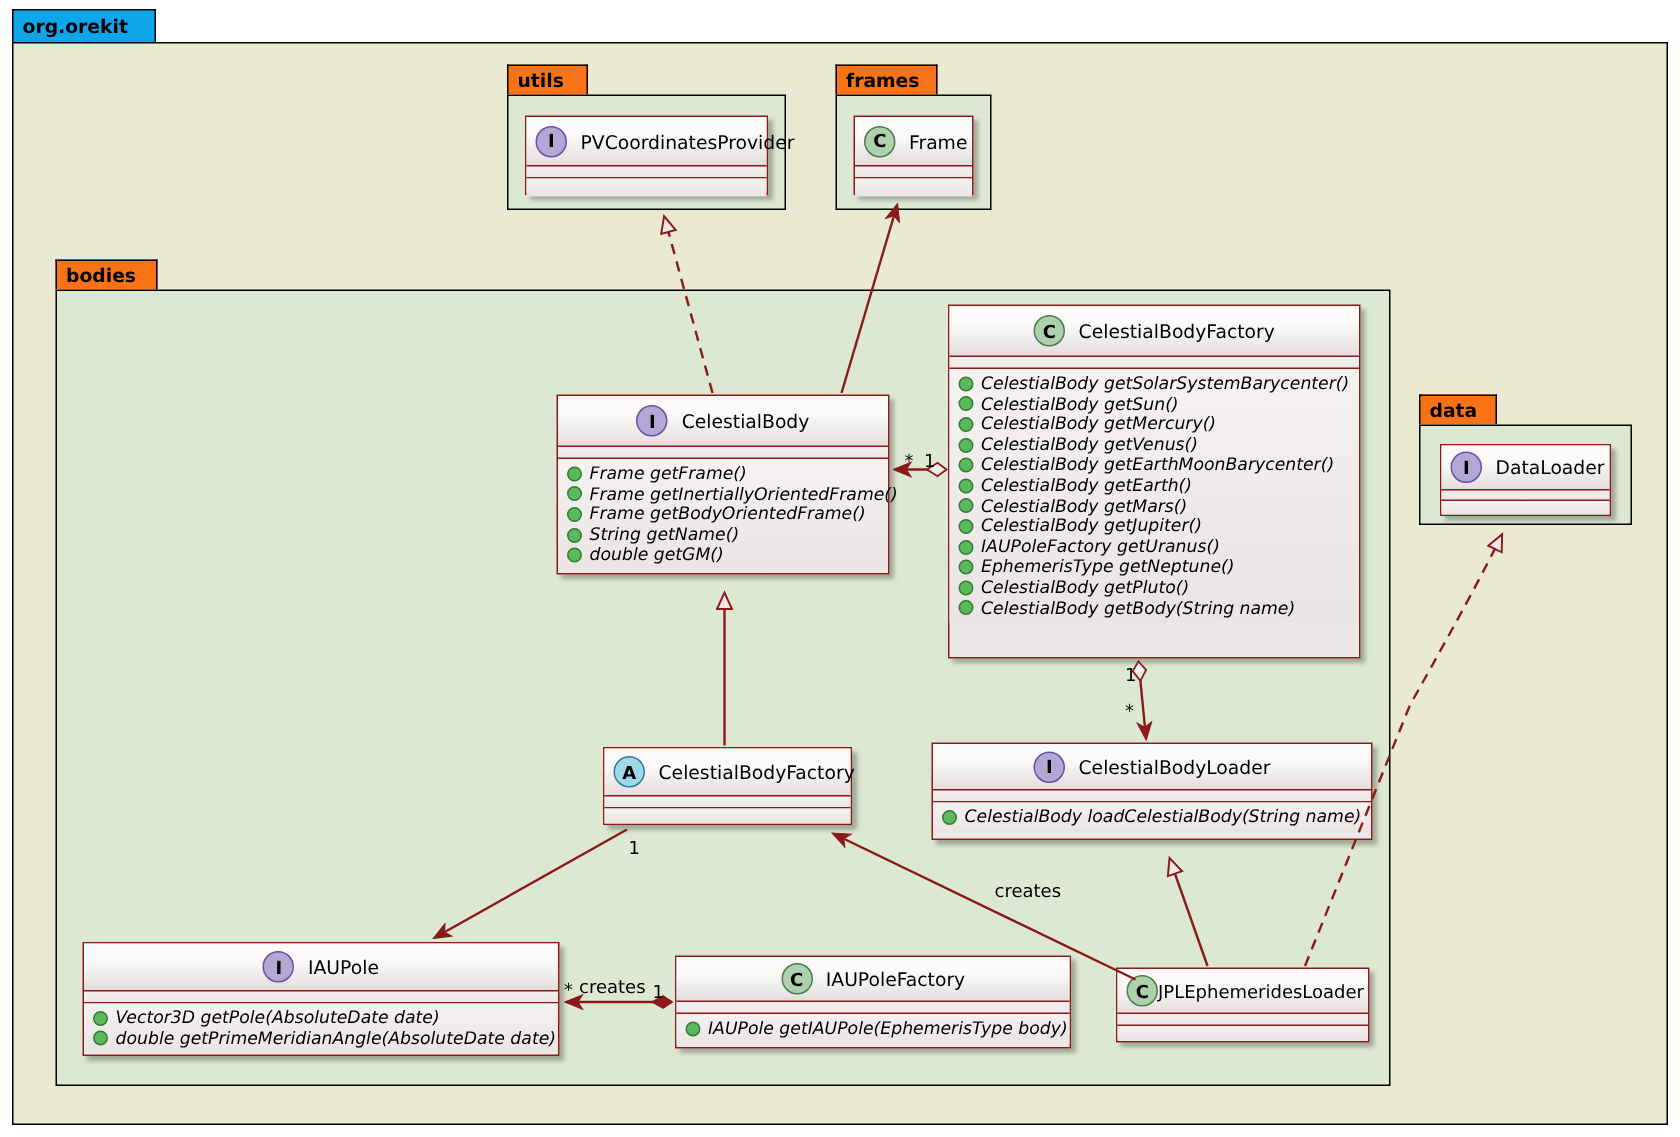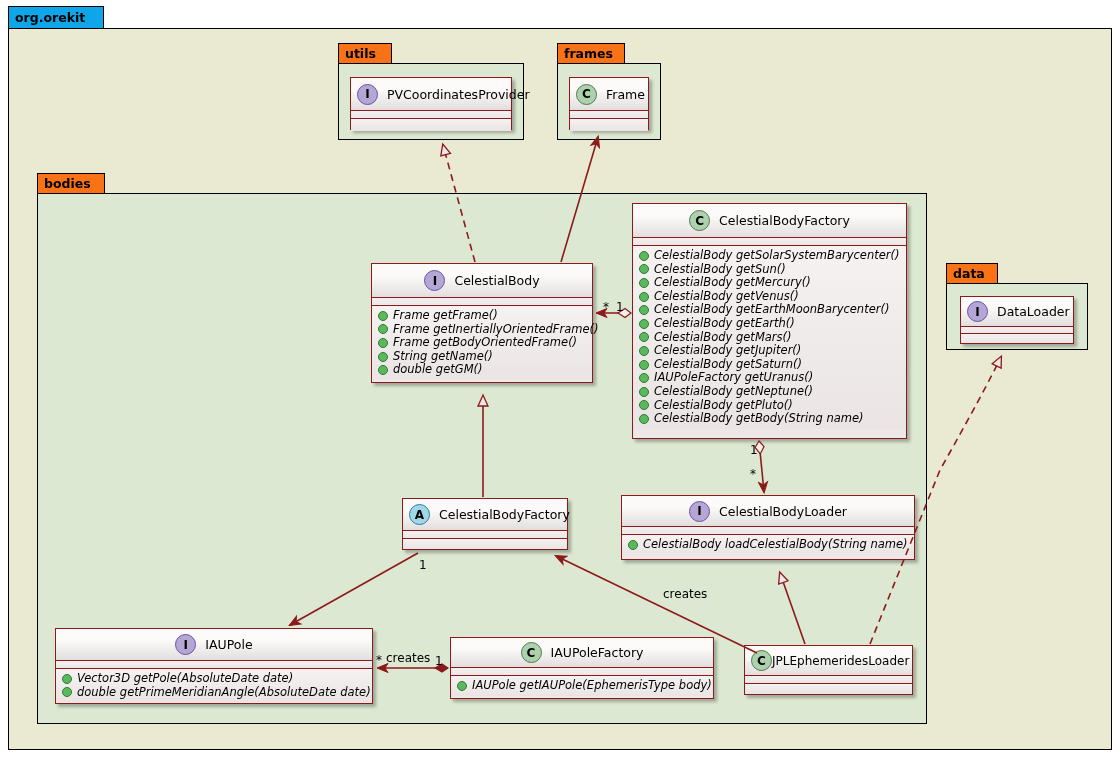--- a/index.html
+++ b/index.html
@@ -192,29 +192,25 @@
       <div class="op">
           <span class="dot"></span>
           <span>CelestialBody getMars()</span>
         </div>
       <div class="op">
           <span class="dot"></span>
           <span>CelestialBody getJupiter()</span>
         </div>
       <div class="op">
           <span class="dot"></span>
-          <span>CelestialBody getSaturn()</span>
-        </div>
-      <div class="op">
-          <span class="dot"></span>
           <span>IAUPoleFactory getUranus()</span>
         </div>
       <div class="op">
           <span class="dot"></span>
-          <span>CelestialBody getNeptune()</span>
+          <span>EphemerisType getNeptune()</span>
         </div>
       <div class="op">
           <span class="dot"></span>
           <span>CelestialBody getPluto()</span>
         </div>
       <div class="op">
           <span class="dot"></span>
           <span>CelestialBody getBody(String name)</span>
         </div>
     </div>

